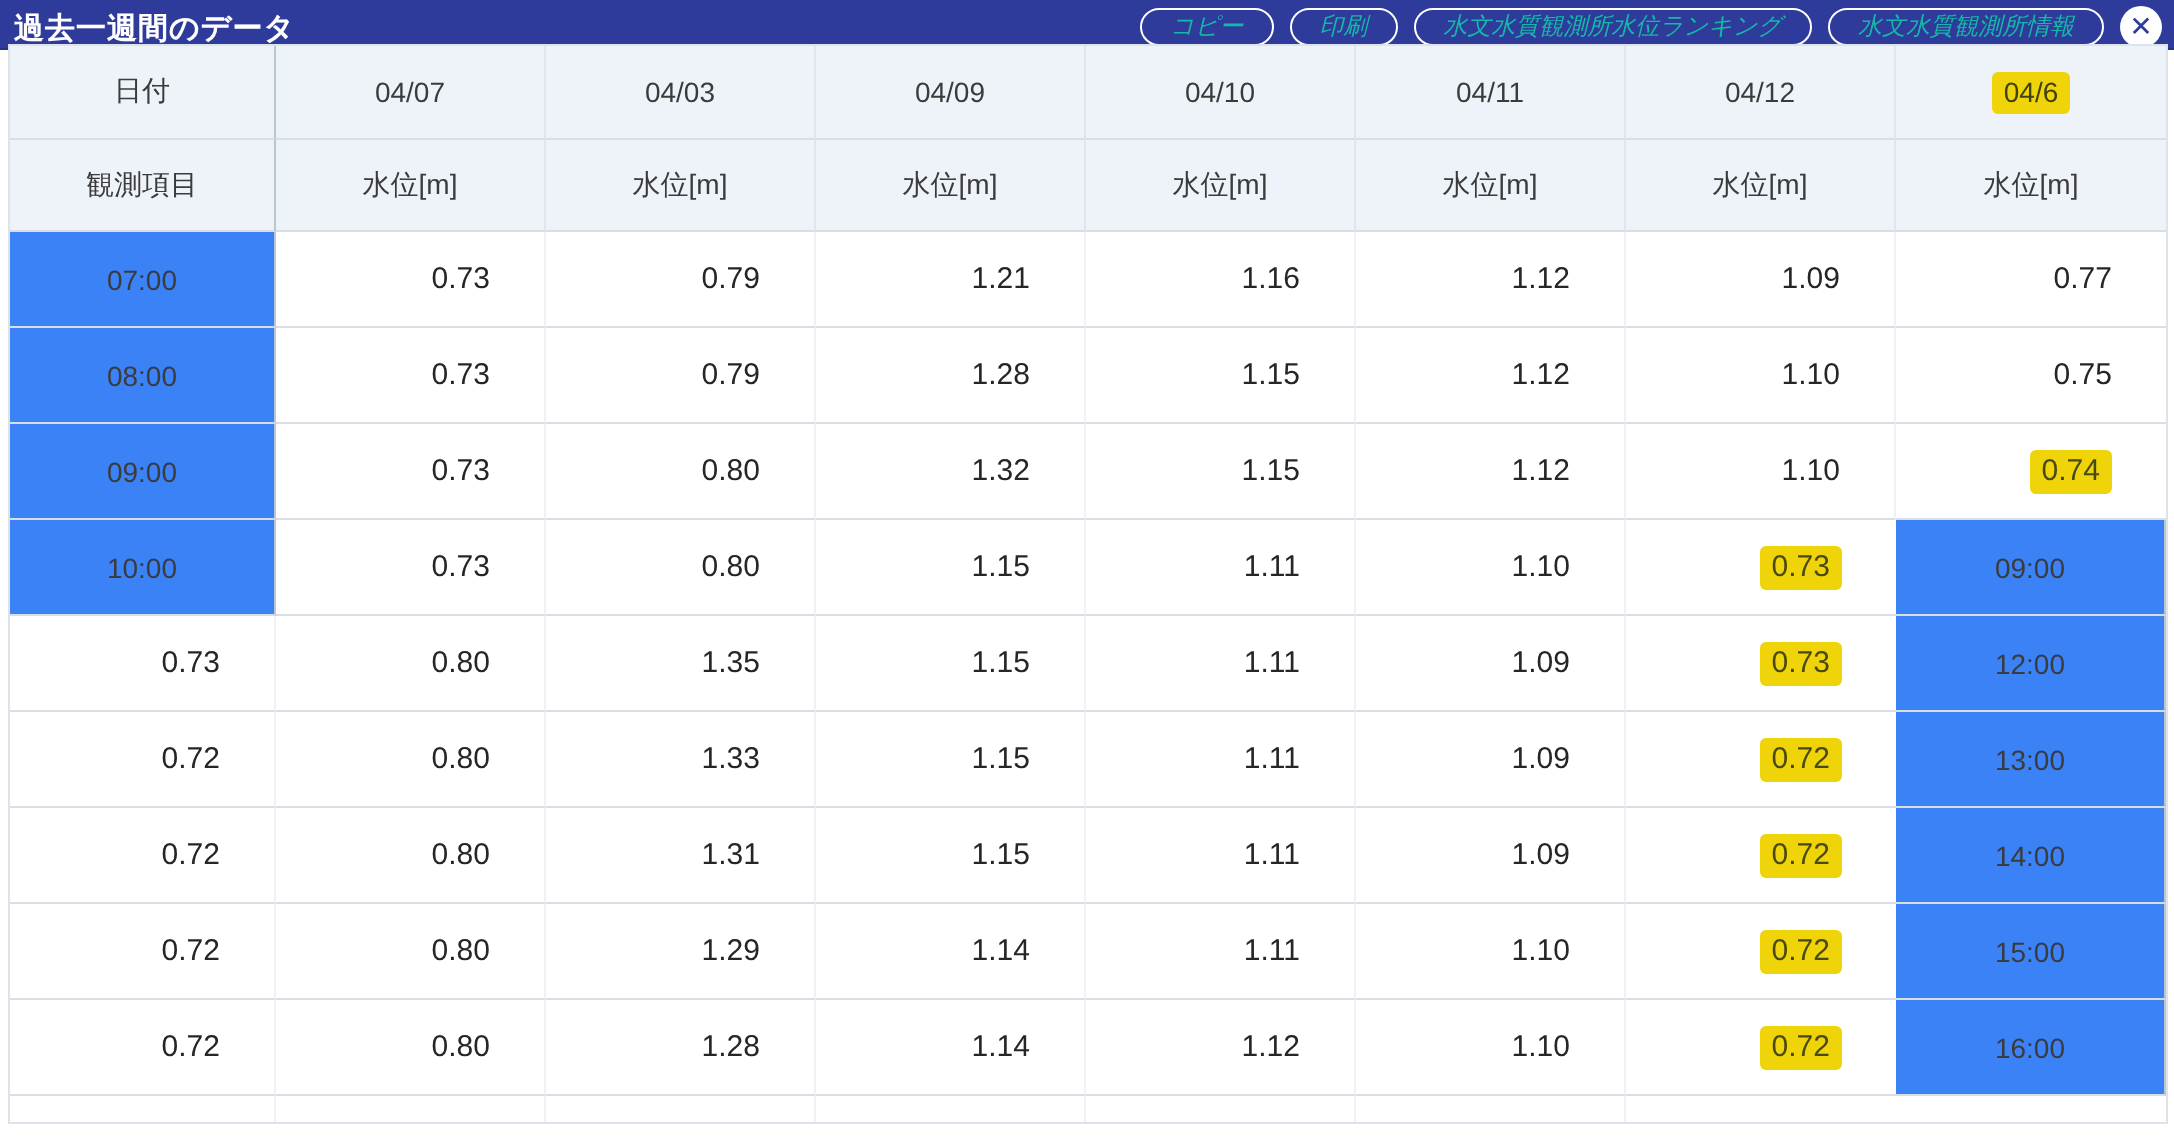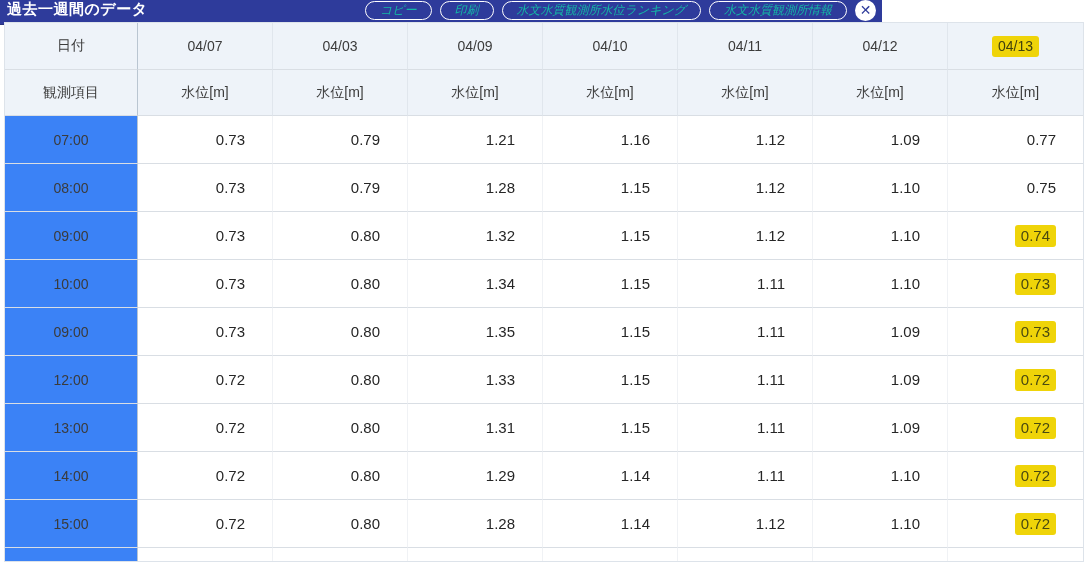--- a/index.html
+++ b/index.html
@@ -3,23 +3,23 @@
 <meta charset="utf-8">
 <style>
   html,body{margin:0;padding:0;}
   body{
     width:1087px;height:573px;overflow:hidden;background:#ffffff;
     font-family:"Liberation Sans","DejaVu Sans",sans-serif;
     position:relative;
   }
   
   .titlebar{
-    position:absolute;top:0;left:0;width:882px;height:25px;
+    position:absolute;top:0;left:0;width:1087px;height:25px;
     background:#2e3b9b;border-bottom:1px solid #27327f;
-    display:flex;align-items:flex-start;justify-content:space-between;
+    display:flex;align-items:flex-end;justify-content:space-between;
     padding:0 6px 0 7px;box-sizing:border-box;
   }
   .titlebar .title{
     color:#ffffff;font-weight:bold;font-size:15px;letter-spacing:.5px;white-space:nowrap;
   }
   .toolbar{display:flex;align-items:center;gap:8px;}
   .tb-btn{
     border:1.5px solid #ffffff;border-radius:10px;background:transparent;
     color:#14b8a6;font-size:12px;line-height:15px;padding:1px 14px;
     white-space:nowrap;cursor:pointer;font-family:inherit;font-style:italic;
@@ -77,21 +77,21 @@
 <div class="table-wrap">
   <div class="grid" id="grid">
       <div class="c hdr center col1">日付</div>
       <div class="c hdr center">04/07</div>
       <div class="c hdr center">04/03</div>
       <div class="c hdr center">04/09</div>
       <div class="c hdr center">04/10</div>
       <div class="c hdr center">04/11</div>
       <div class="c hdr center">04/12</div>
       <div class="c hdr center lastcol">
-        <span class="hl">04/13</span>
+        <span class="hl">04/6</span>
       </div>
       <div class="c hdr center col1">観測項目</div>
       <div class="c hdr center">水位[m]</div>
       <div class="c hdr center">水位[m]</div>
       <div class="c hdr center">水位[m]</div>
       <div class="c hdr center">水位[m]</div>
       <div class="c hdr center">水位[m]</div>
       <div class="c hdr center">水位[m]</div>
       <div class="c hdr center lastcol">水位[m]</div>
       <div class="c timec col1">07:00</div>
@@ -116,21 +116,20 @@
       <div class="c valc">1.32</div>
       <div class="c valc">1.15</div>
       <div class="c valc">1.12</div>
       <div class="c valc">1.10</div>
       <div class="c valc lastcol">
         <span class="hl">0.74</span>
       </div>
       <div class="c timec col1">10:00</div>
       <div class="c valc">0.73</div>
       <div class="c valc">0.80</div>
-      <div class="c valc">1.34</div>
       <div class="c valc">1.15</div>
       <div class="c valc">1.11</div>
       <div class="c valc">1.10</div>
       <div class="c valc lastcol">
         <span class="hl">0.73</span>
       </div>
       <div class="c timec col1">09:00</div>
       <div class="c valc">0.73</div>
       <div class="c valc">0.80</div>
       <div class="c valc">1.35</div>

